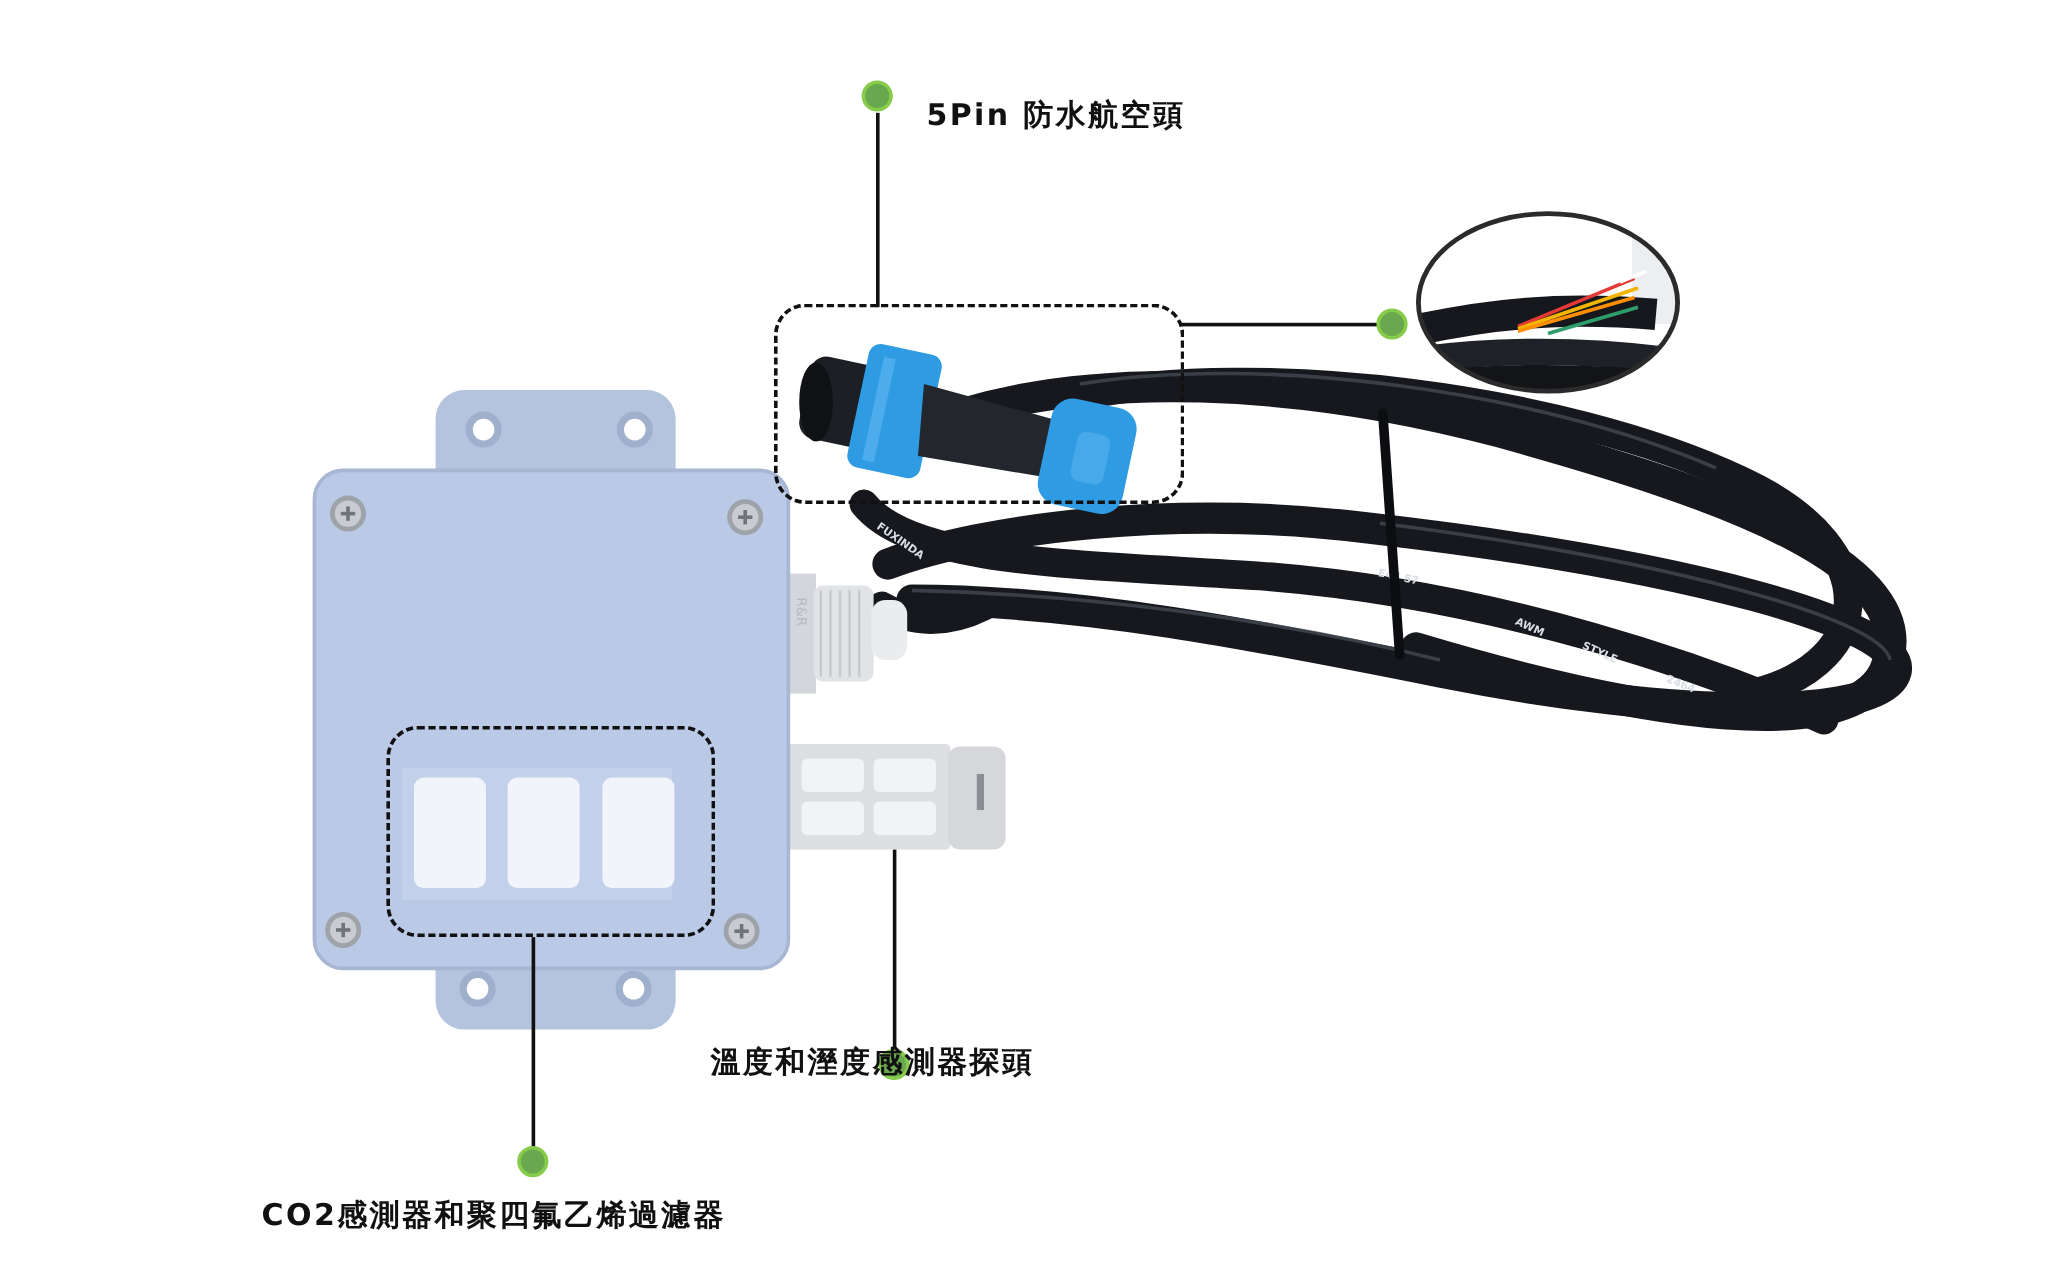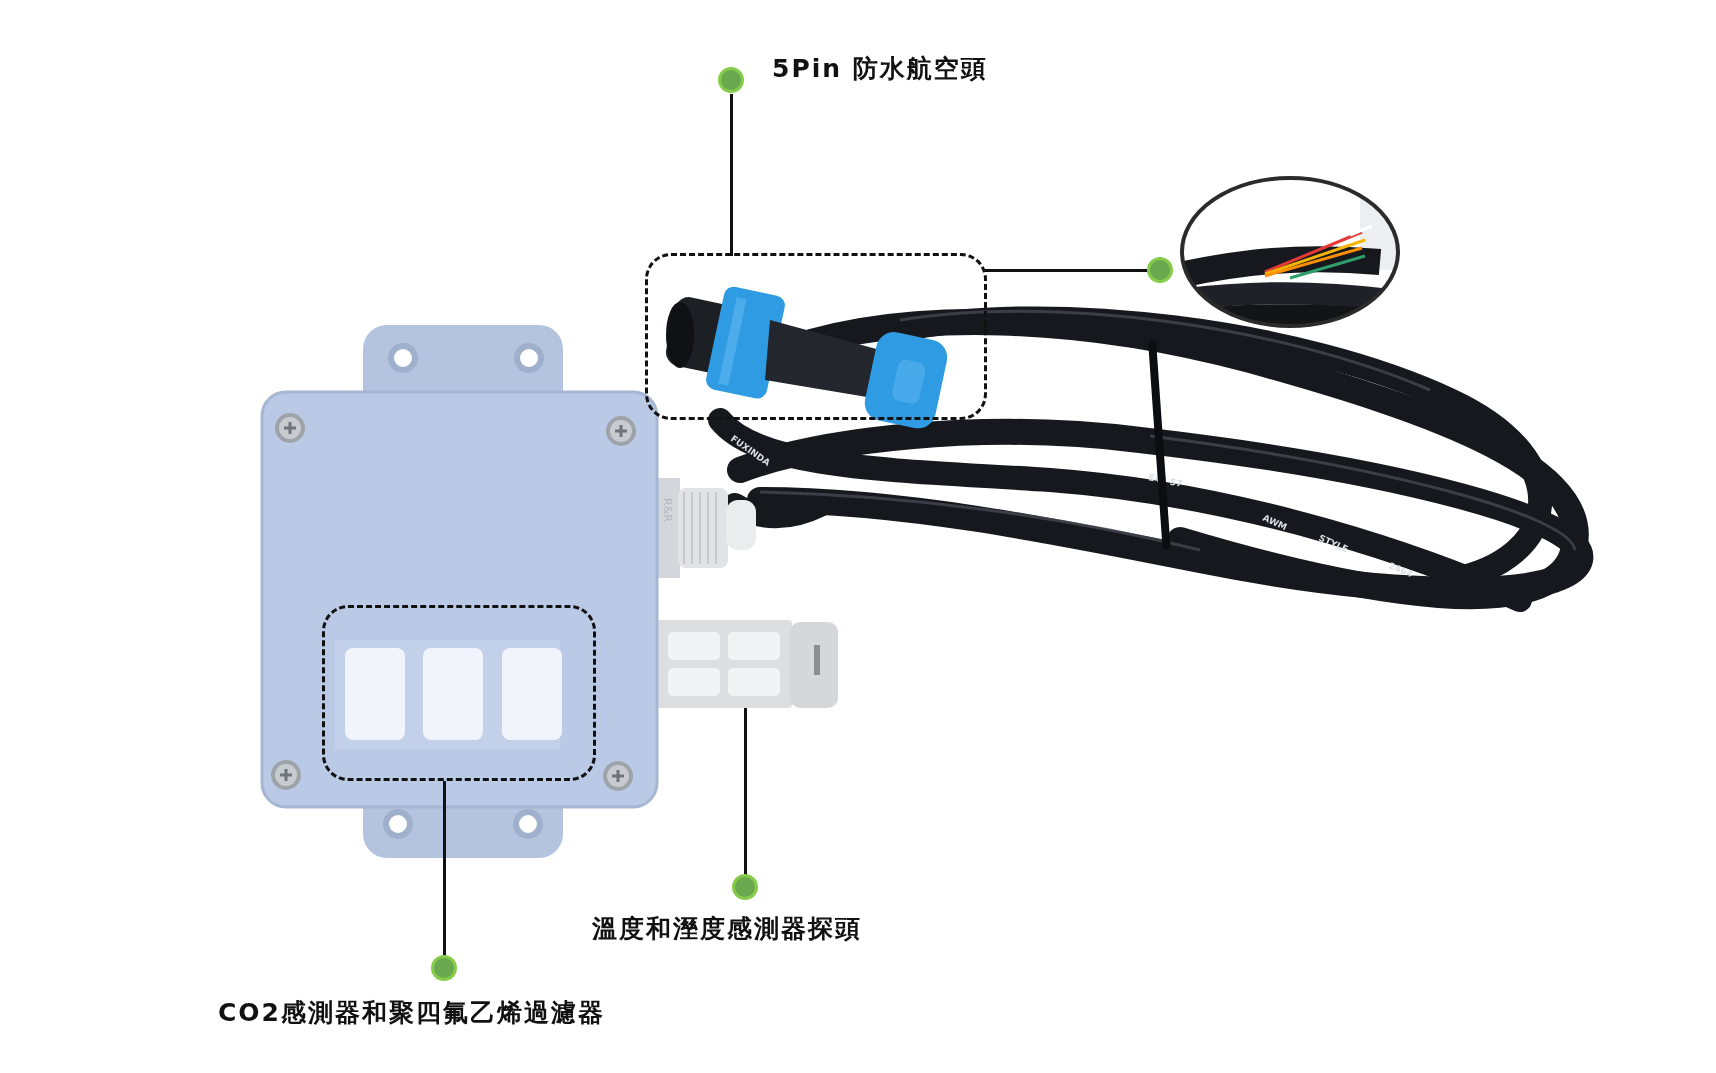--- a/index.html
+++ b/index.html
@@ -132,25 +132,25 @@
       <line x1="1290" y1="278" x2="1365" y2="256" stroke="#2e9e6b" stroke-width="3"></line>
       <line x1="1350" y1="235" x2="1372" y2="226" stroke="#ffffff" stroke-width="3"></line>
     </g>
     <ellipse cx="1290" cy="252" rx="108" ry="74" fill="none" stroke="#2b2b2b" stroke-width="4"></ellipse>
   </g>
 </svg>
 
 <div class="dash" style="left:645px; top:253px; width:342px; height:167px;"></div>
 <div class="vline" style="left:730px; top:94px; height:162px;"></div>
 <div class="dot" style="left:718px; top:67px;"></div>
-<div class="label" style="left:772px; top:52px;">5Pin 防水航空頭</div>
+<div class="label" style="left:772px; top:79px;">5Pin 防水航空頭</div>
 
 <div class="hline" style="left:985px; top:269px; width:165px;"></div>
 <div class="dot" style="left:1147px; top:257px;"></div>
 
 <div class="vline" style="left:744px; top:708px; height:168px;"></div>
 <div class="dot" style="left:732px; top:874px;"></div>
-<div class="label" style="left:592px; top:912px;">溫度和溼度感測器探頭</div>
+<div class="label" style="left:592px; top:868px;">溫度和溼度感測器探頭</div>
 
 <div class="dash" style="left:322px; top:605px; width:274px; height:176px;"></div>
 <div class="vline" style="left:443px; top:781px; height:176px;"></div>
 <div class="dot" style="left:431px; top:955px;"></div>
 <div class="label" style="left:218px; top:996px;">CO2感測器和聚四氟乙烯過濾器</div>
 
 </body></html>

